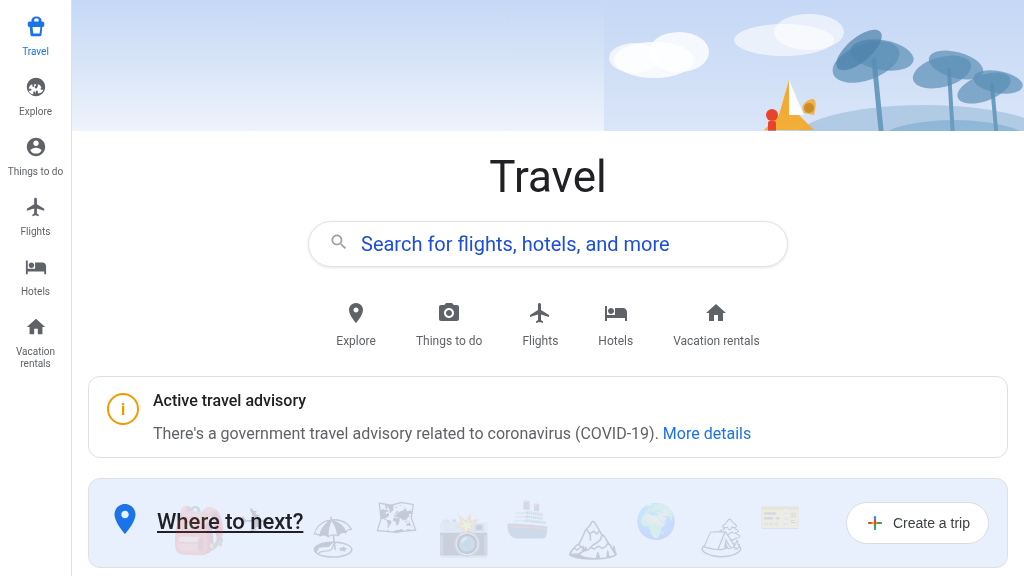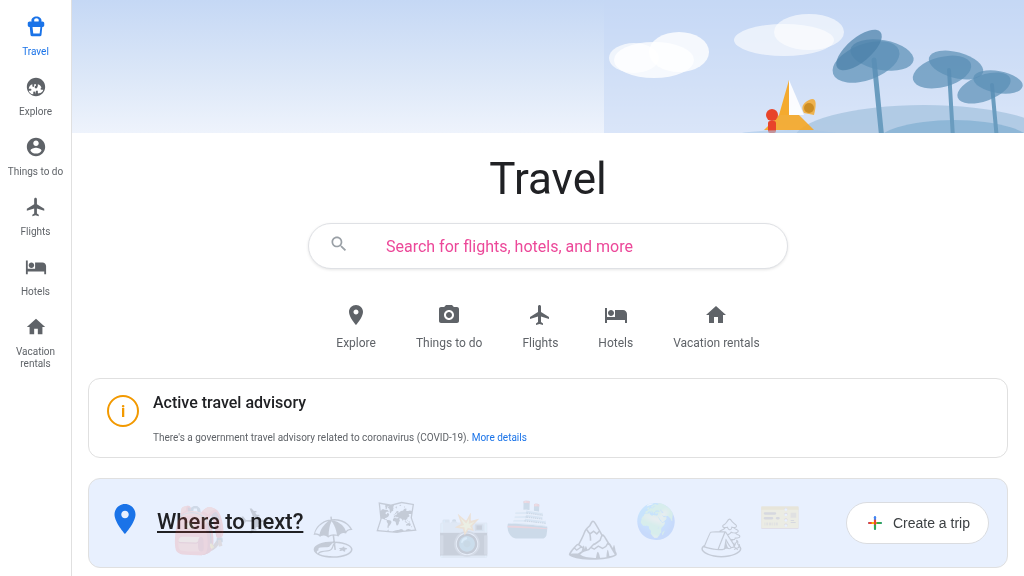--- a/index.html
+++ b/index.html
@@ -84,21 +84,21 @@
       align-items: center;
       background: #fff;
       border: 1px solid #dfe1e5;
       border-radius: 24px;
       padding: 10px 20px;
       width: 480px;
       box-shadow: 0 1px 3px rgba(0,0,0,0.1);
       cursor: text;
     }
     .search-icon-svg { color: #9aa0a6; margin-right: 12px; font-size: 18px; }
-    .search-placeholder { color: #ec4899; font-size: 16px; margin-left: 25px; }
+    .search-placeholder { color: #1d4ed8; font-size: 20px; }
 
     
     .categories {
       display: flex;
       gap: 0;
       justify-content: center;
       padding: 16px 0 8px;
       background: #fff;
     }
     .category-item {
@@ -132,22 +132,22 @@
       display: flex;
       align-items: center;
       justify-content: center;
       color: #f29900;
       font-size: 16px;
       font-weight: bold;
       flex-shrink: 0;
       margin-top: 2px;
     }
     .advisory-content {}
-    .advisory-title { font-size: 16px; font-weight: 500; color: #202124; margin-bottom: 20px; }
-    .advisory-text { font-size: 10px; color: #5f6368; }
+    .advisory-title { font-size: 16px; font-weight: 500; color: #202124; margin-bottom: 14px; }
+    .advisory-text { font-size: 16px; color: #5f6368; }
     .advisory-link { color: #1a73e8; cursor: pointer; text-decoration: none; }
 
     
     .where-next-card {
       margin: 8px 16px;
       border: 1px solid #e0e0e0;
       border-radius: 12px;
       padding: 18px 18px;
       display: flex;
       align-items: center;

